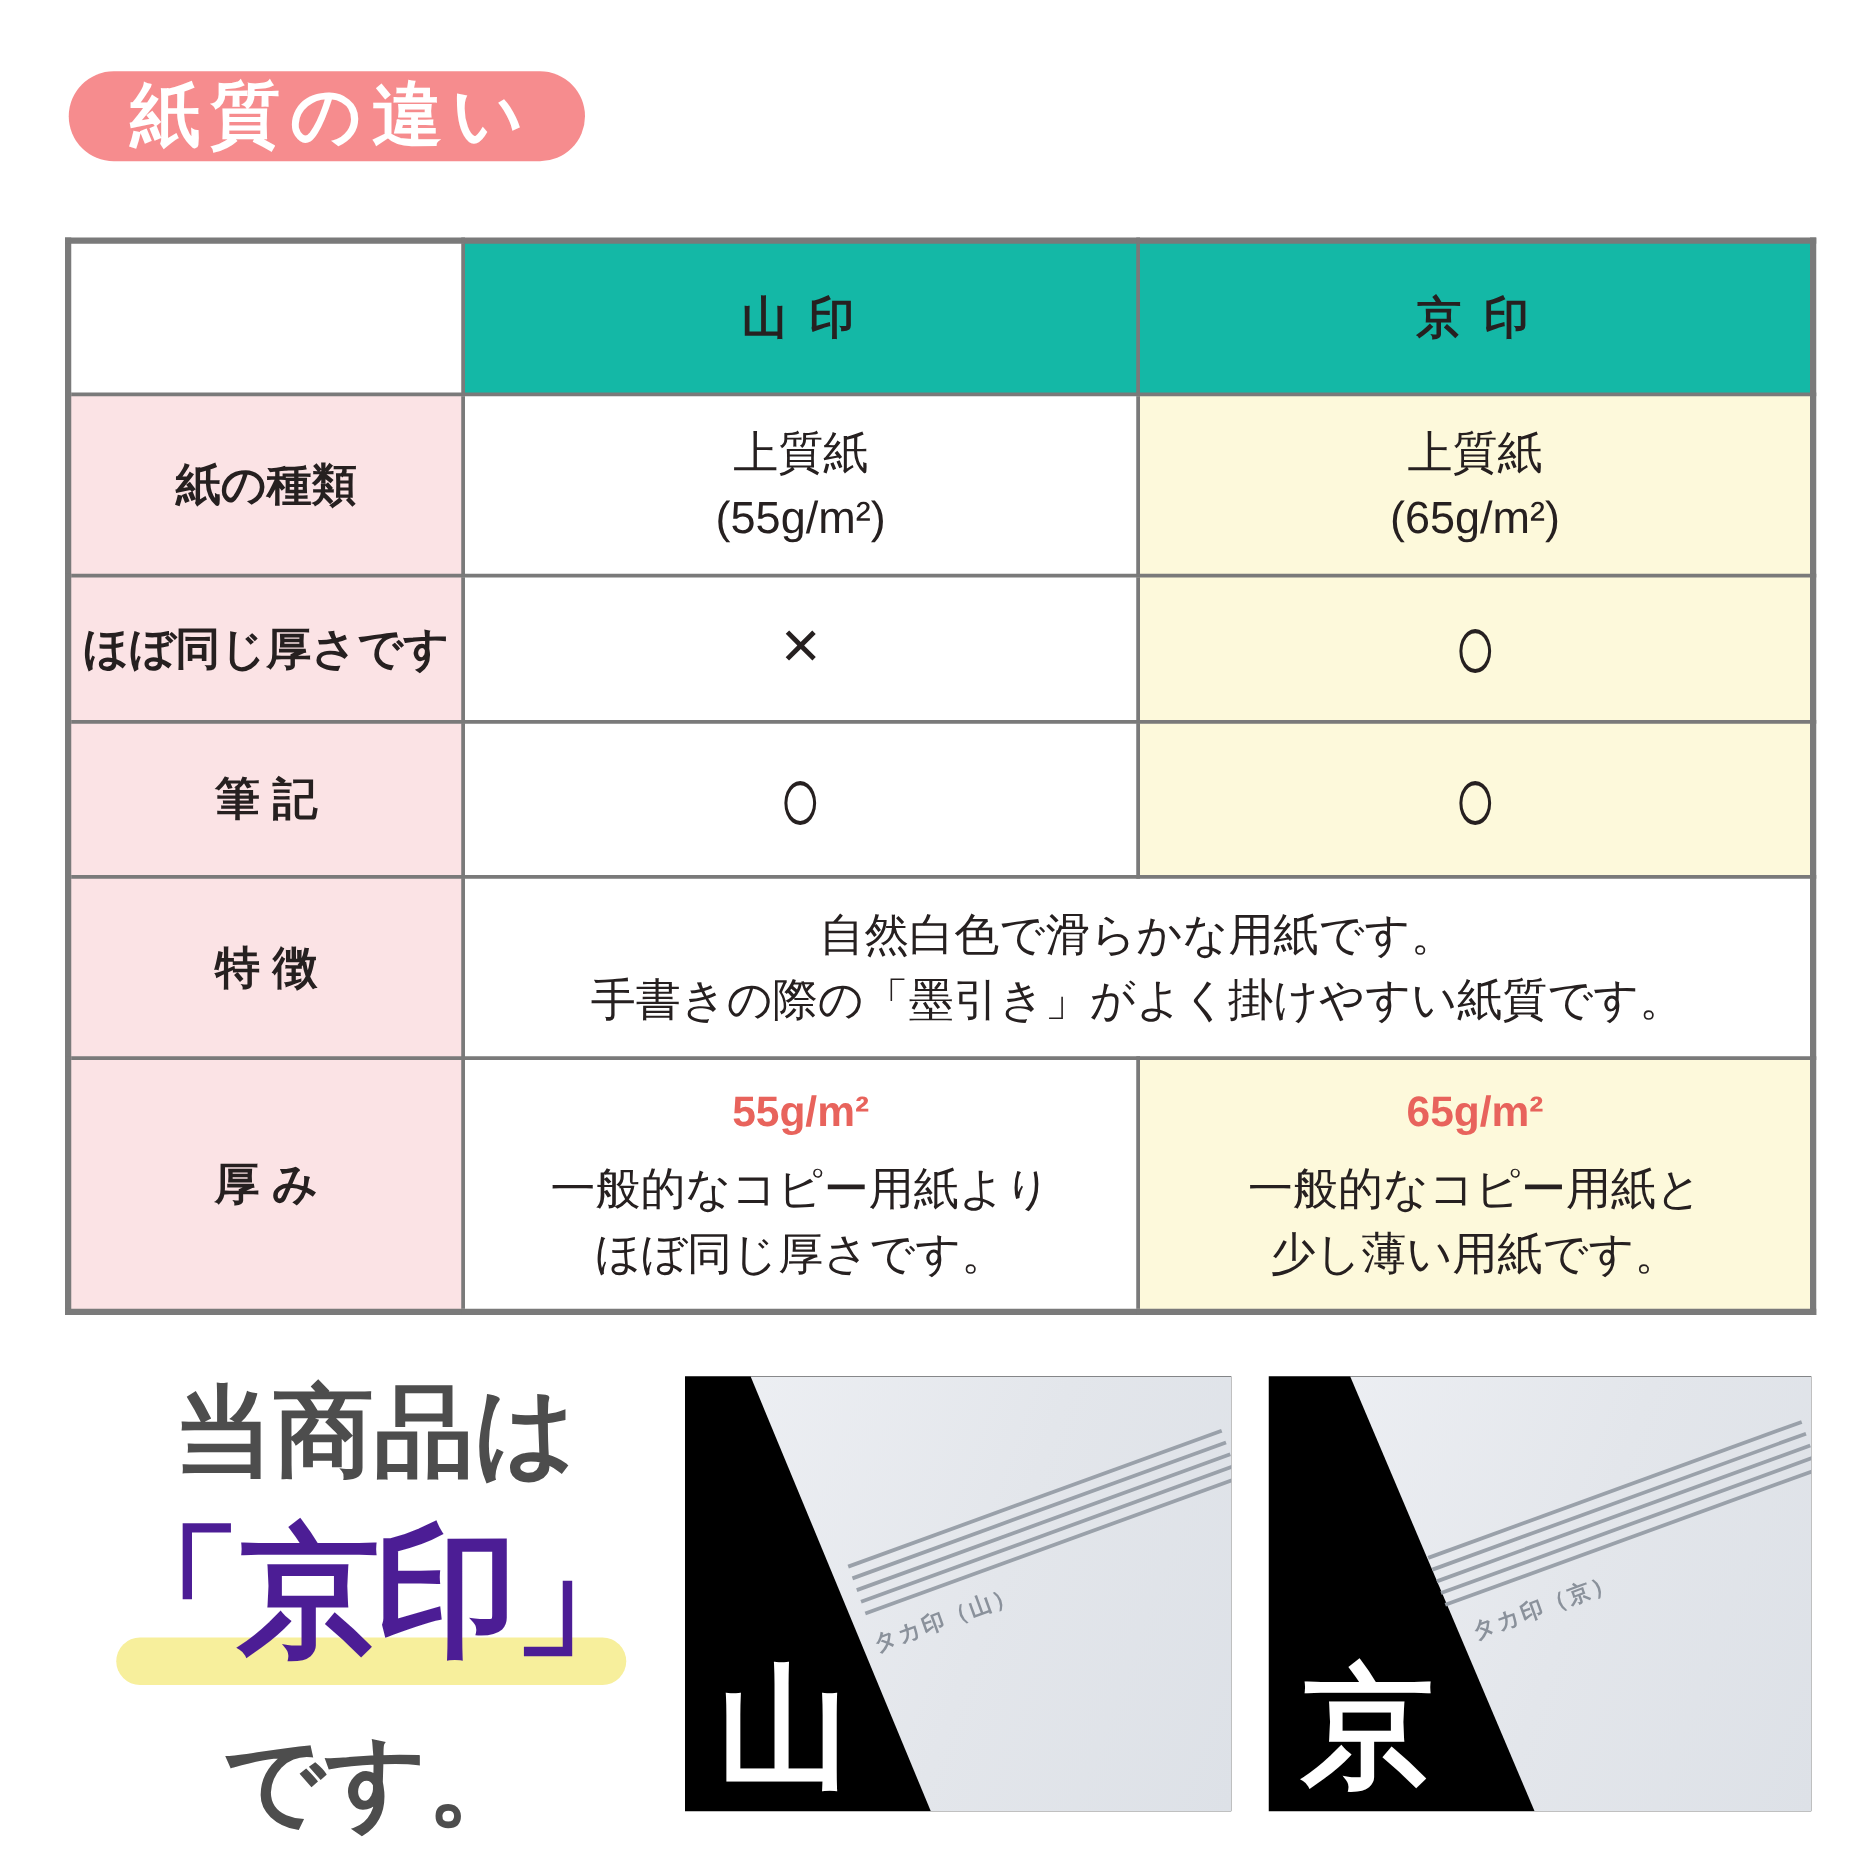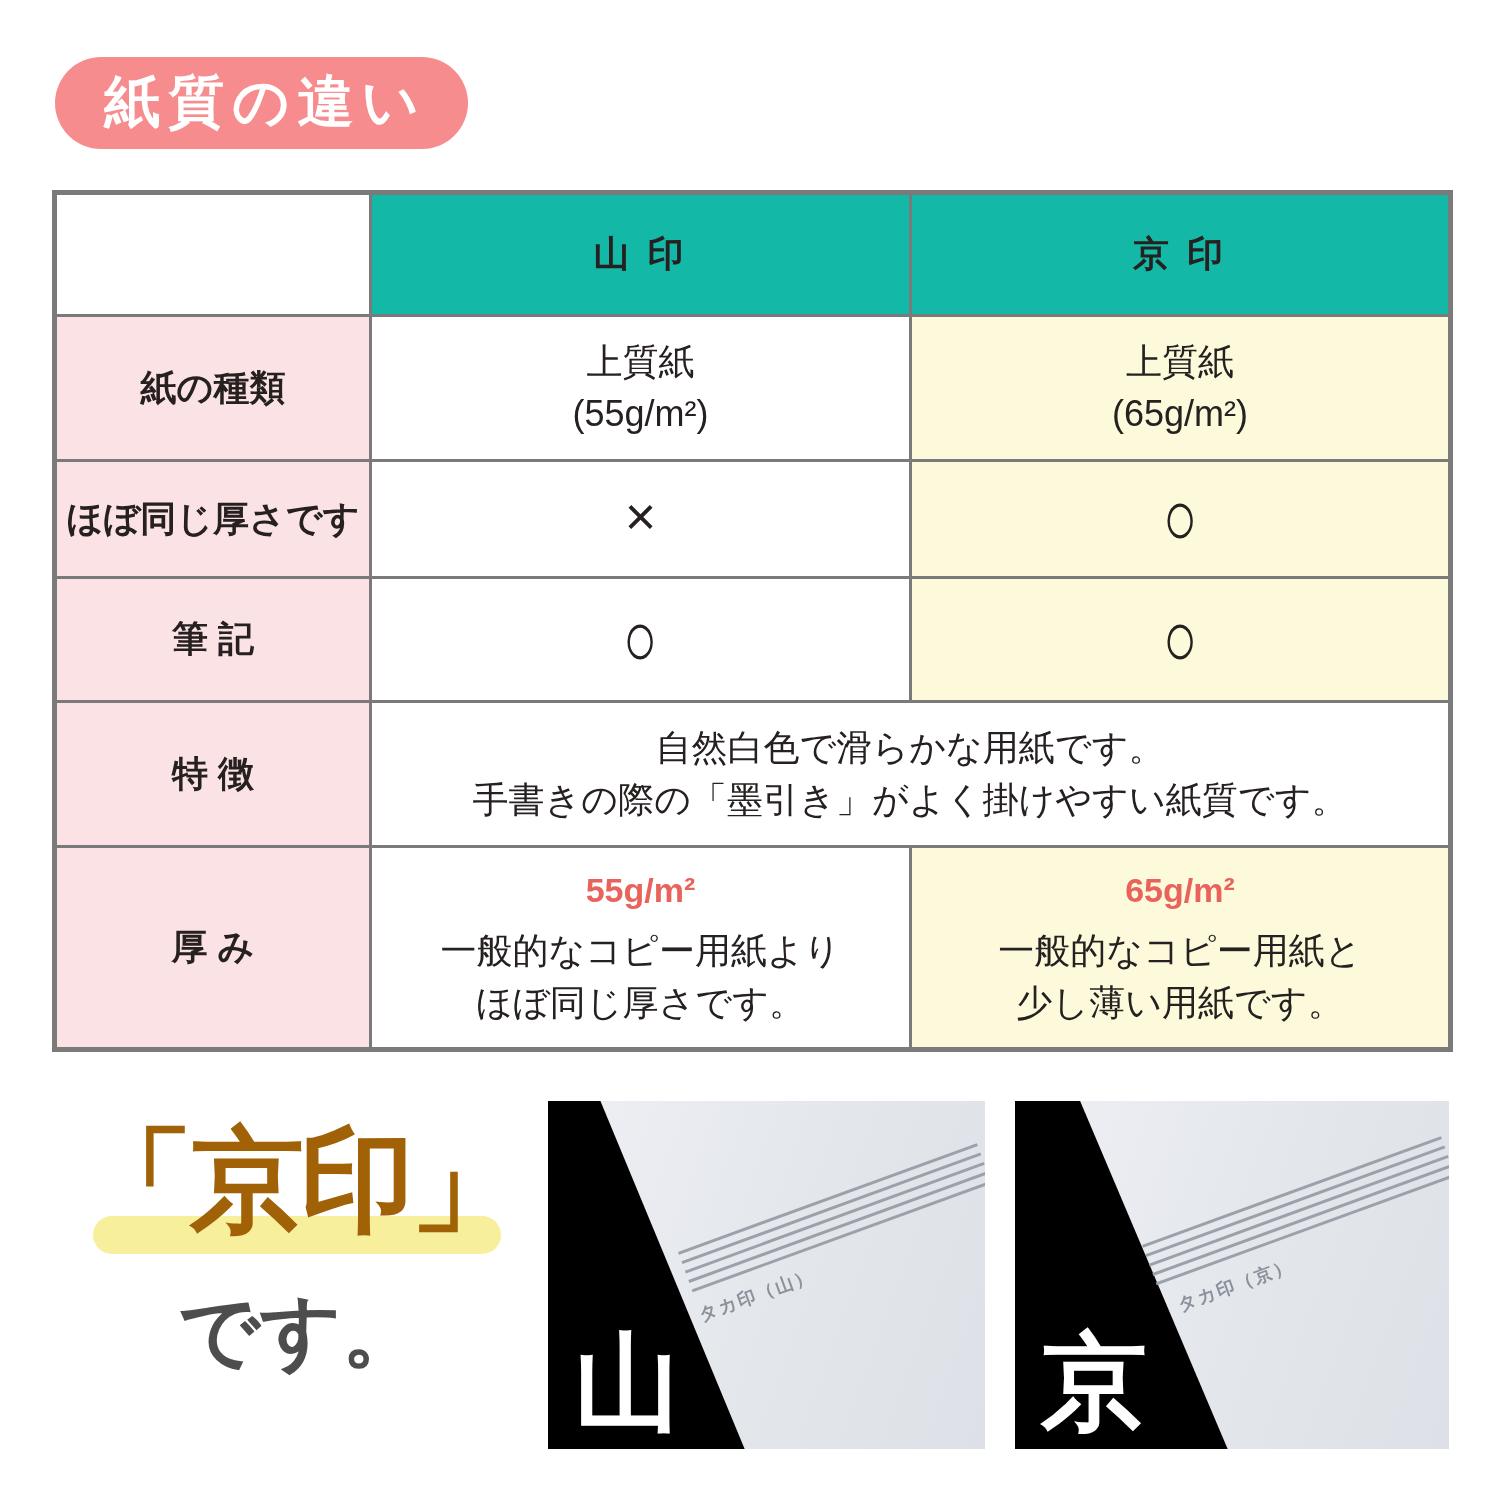--- a/index.html
+++ b/index.html
@@ -1,20 +1,20 @@
 <!DOCTYPE html>
 <html><head>
 <meta charset="utf-8">
 <style>
   html,body{margin:0;padding:0;background:#ffffff;}
   body{font-family:"Liberation Sans","DejaVu Sans",sans-serif;color:#262020;}
   .canvas{position:relative;width:1500px;height:1500px;background:#ffffff;overflow:hidden;}
 
   
-  .badge{position:absolute;left:55px;top:57px;width:413px;height:92px;
+  .badge{position:absolute;left:55px;top:57px;width:413px;height:72px;
          background:#F68C8E;border-radius:52px;display:flex;align-items:center;justify-content:center;}
   .badge span{color:#ffffff;font-size:56px;font-weight:bold;letter-spacing:8px;padding-left:8px;}
 
   
   table.cmp{position:absolute;left:52px;top:190px;width:1396px;border-collapse:collapse;
             table-layout:fixed;background:#ffffff;border:5px solid #7A7A7A;}
   table.cmp td{border:3px solid #7A7A7A;text-align:center;vertical-align:middle;
                font-size:36px;line-height:1.45;color:#262020;padding:0;}
   col.c-label{width:316px;}  col.c-val{width:540px;}
   tr.rh-head td{height:119px;} tr.rh-type td{height:142px;} tr.rh-print td{height:114px;}
@@ -27,21 +27,21 @@
   .mark-o{display:inline-block;font-size:80px;font-weight:400;transform:scaleX(.72);line-height:1;}
   .mark-x{display:inline-block;font-size:54px;font-weight:400;line-height:1;}
   .weight{font-size:34px;font-weight:bold;color:#E8635C;margin-bottom:10px;}
 
   
   .footer{position:absolute;left:75px;top:1092px;width:450px;text-align:center;}
   .f-line1{font-size:80px;font-weight:bold;color:#4D4D4D;line-height:1;margin-top:14px;}
   .f-prod-wrap{position:relative;margin-top:32px;height:128px;}
   .f-highlight{position:absolute;left:18px;top:92px;width:408px;height:38px;
                background:#F7EF9C;border-radius:19px;z-index:0;}
-  .f-prod{position:relative;z-index:1;font-size:114px;font-weight:bold;color:#a16207;line-height:1;letter-spacing:-4px;}
+  .f-prod{position:relative;z-index:1;font-size:114px;font-weight:bold;color:#4c1d95;line-height:1;letter-spacing:-4px;}
   .f-line2{font-size:80px;font-weight:bold;color:#4D4D4D;line-height:1;margin-top:40px;}
 
   
   .photo{position:absolute;top:1101px;height:348px;background:#000000;overflow:hidden;}
   .photo-yama{left:548px;width:437px;}
   .photo-kyo{left:1015px;width:434px;}
   .paper{position:absolute;left:0;top:0;right:0;bottom:0;
          background:linear-gradient(110deg,#eef0f4 0%,#e3e6eb 55%,#dde1e7 100%);}
   .photo-yama .paper{clip-path:polygon(12% 0%,100% 0%,100% 100%,45% 100%);}
   .photo-kyo  .paper{clip-path:polygon(15% 0%,100% 0%,100% 100%,49% 100%);}
@@ -120,20 +120,21 @@
         <td class="kyo">
           <div class="weight">65g/m²</div>
           <div>一般的なコピー用紙と</div>
           <div>少し薄い用紙です。</div>
         </td>
       </tr>
     </tbody>
   </table>
 
   <div class="footer">
+    <div class="f-line1">当商品は</div>
     <div class="f-prod-wrap">
       <div class="f-highlight"></div>
       <div class="f-prod">「京印」</div>
     </div>
     <div class="f-line2">です。</div>
   </div>
 
   <div class="photo photo-yama">
     <div class="paper"></div>
     <div class="stripes">

